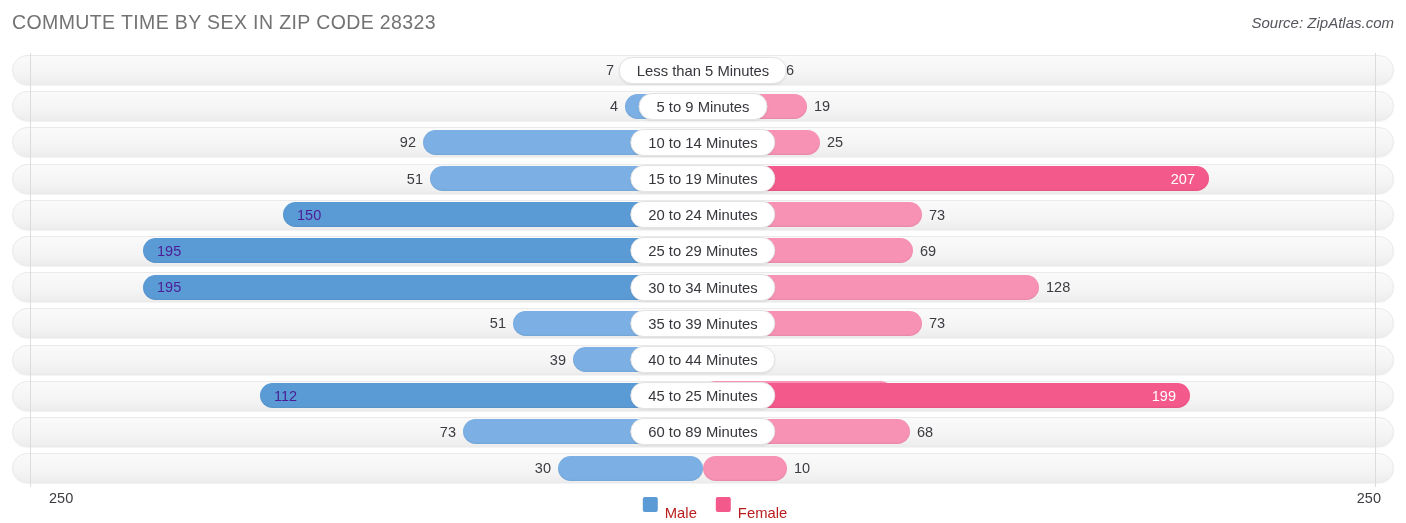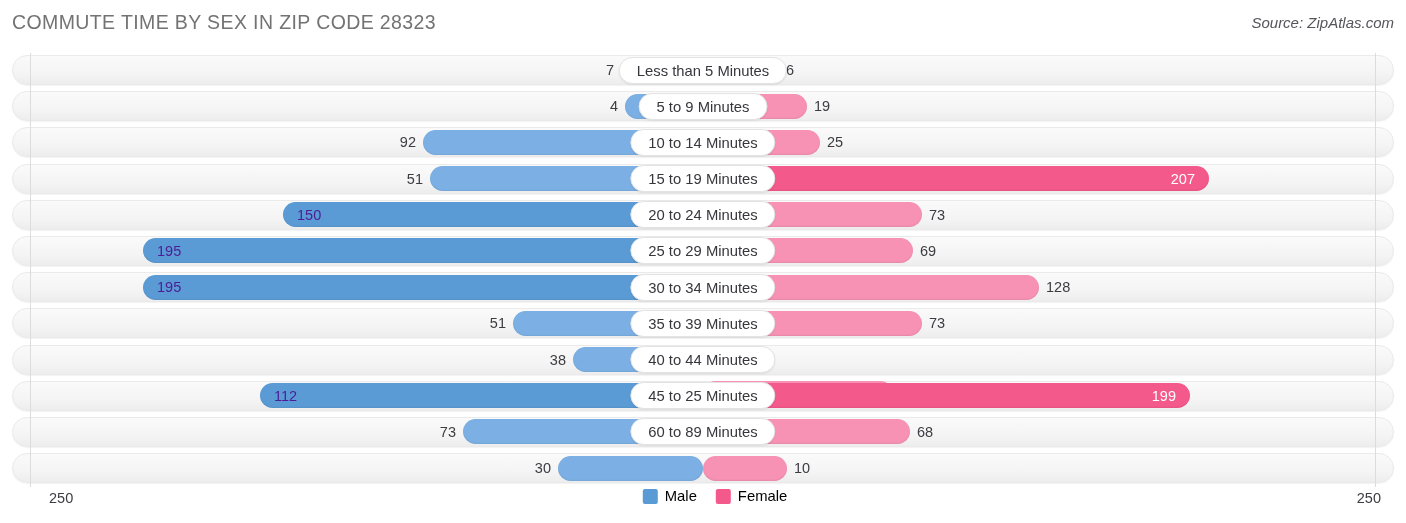--- a/index.html
+++ b/index.html
@@ -172,21 +172,22 @@
     gap: 7px;
   }
   .legend-swatch {
     width: 15px;
     height: 15px;
     border-radius: 2px;
     display: inline-block;
   }
   .legend-label {
     font-size: 14.8px;
-    color: #000000;
+    color: #b91c1c;
+    margin-top: 17px;
   }
 </style>
 </head>
 <body>
 
 <div class="chart-root">
 
   <div class="header">
     <div class="chart-title">COMMUTE TIME BY SEX IN ZIP CODE 28323</div>
     <div class="chart-source">Source: ZipAtlas.com</div>
@@ -272,21 +273,21 @@
             <span class="bar-value outside-left">51</span>
           </div>
           <div class="bar female" style="width: 219px;">
             <span class="bar-value outside-right">73</span>
           </div>
           <div class="cat-pill">35 to 39 Minutes</div>
         </div>
         <div class="row">
           <div class="track"></div>
           <div class="bar male" style="width: 130px;">
-            <span class="bar-value outside-left">38</span>
+            <span class="bar-value outside-left">39</span>
           </div>
           <div class="bar female" style="width: 190px; margin-top: 34px;">
             <span class="bar-value outside-right">59</span>
           </div>
           <div class="cat-pill">40 to 44 Minutes</div>
         </div>
         <div class="row">
           <div class="track"></div>
           <div class="bar male hi" style="width: 443px;">
             <span class="bar-value inside-left">112</span>

